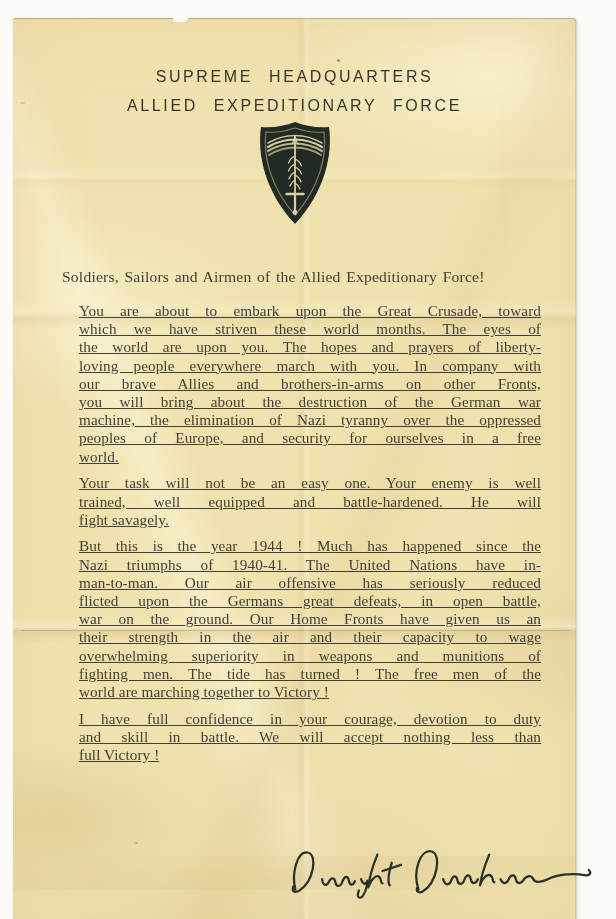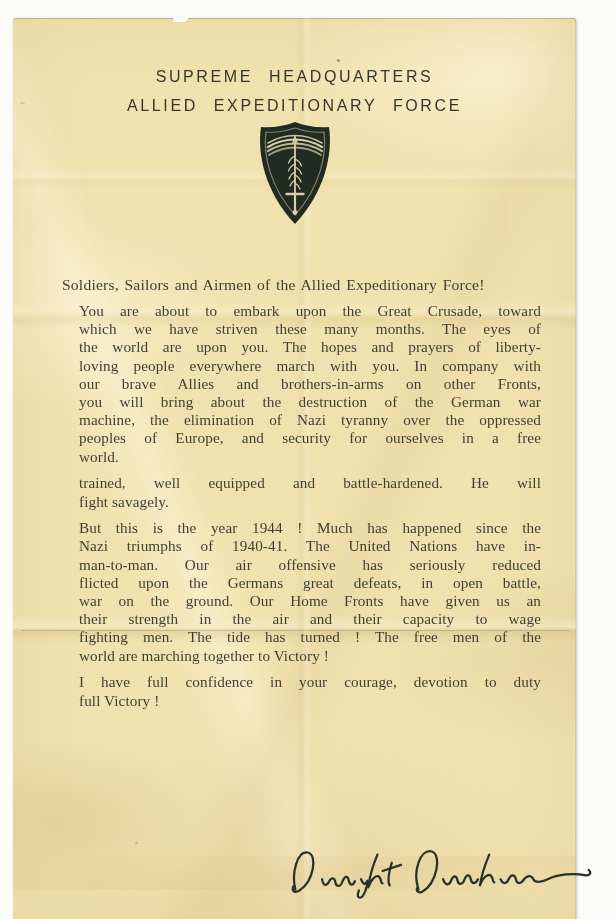--- a/index.html
+++ b/index.html
@@ -57,26 +57,26 @@
   #speck-3 { left:122px; top:824px; width:3px; height:2px; opacity:.5; }
 
   .header { position:absolute; top:44px; left:0; right:0; text-align:center;
     font-family:"Liberation Sans", sans-serif; font-weight:500;
     font-size:16px; letter-spacing:2.6px; word-spacing:9px;
     color:var(--header_ink); line-height:29px; }
 
   .shield-wrap { position:absolute; top:102px; left:50%; transform:translateX(-50%);
     width:80px; height:106px; }
 
-  .salutation { position:absolute; top:258px; left:49px;
+  .salutation { position:absolute; top:250px; left:49px;
     font-size:15.6px; color:var(--ink); letter-spacing:.2px; word-spacing:1.5px;text-align:center; }
 
   .body-text { position:absolute; top:284px; left:66px; width:462px;
     font-size:15.2px; line-height:18.2px; color:var(--ink); letter-spacing:.1px; }
-  .para { margin:0 0 8.5px 0; }
+  .para { margin:0 0 8.5px 0;text-decoration:underline; }
   .line { white-space:normal; }
   .line.j { text-align:justify; text-align-last:justify; }
 
   .signature-wrap { position:absolute; top:816px; left:268px; width:318px; height:76px; }
   .signature-wrap svg { width:100%; height:100%; }
 </style>
 </head>
 <body>
 
 <div class="paper">
@@ -125,45 +125,48 @@
         <circle cx="40" cy="92.5" r="2.4" fill="var(--shield_detail)" stroke="none"></circle>
       </g>
     </svg>
   </div>
 
   <div class="salutation">Soldiers, Sailors and Airmen of the Allied Expeditionary Force!</div>
 
   <div class="body-text">
       <div class="para">
         <div class="line j">You are about to embark upon the Great Crusade, toward</div>
-        <div class="line j">which we have striven these many months.  The eyes of</div>
+        <div class="line j">which we have striven these world months.  The eyes of</div>
         <div class="line j">the world are upon you. The hopes and prayers of liberty-</div>
         <div class="line j">loving people everywhere march with you. In company with</div>
         <div class="line j">our brave Allies and brothers-in-arms on other Fronts,</div>
         <div class="line j">you will bring about the destruction of the German war</div>
         <div class="line j">machine, the elimination of Nazi tyranny over the oppressed</div>
         <div class="line j">peoples of Europe, and security for ourselves in a free</div>
         <div class="line">world.</div>
       </div>
       <div class="para">
+        <div class="line j">Your task will not be an easy one.  Your enemy is well</div>
         <div class="line j">trained, well equipped and battle-hardened.  He will</div>
         <div class="line">fight savagely.</div>
       </div>
       <div class="para">
         <div class="line j">But this is the year 1944 ! Much has happened since the</div>
         <div class="line j">Nazi triumphs of 1940-41. The United Nations have in-</div>
         <div class="line j">man-to-man.  Our air offensive has seriously reduced</div>
         <div class="line j">flicted upon the Germans great defeats, in open battle,</div>
         <div class="line j">war on the ground.  Our Home Fronts have given us an</div>
         <div class="line j">their strength in the air and their capacity to wage</div>
+        <div class="line j">overwhelming superiority in weapons and munitions of</div>
         <div class="line j">fighting men.  The tide has turned ! The free men of the</div>
         <div class="line">world are marching together to Victory !</div>
       </div>
       <div class="para">
         <div class="line j">I have full confidence in your courage, devotion to duty</div>
+        <div class="line j">and skill in battle.  We will accept nothing less than</div>
         <div class="line">full Victory !</div>
       </div>
     </div>
 
   <div class="signature-wrap" role="img" aria-label="Dwight D. Eisenhower">
     <svg viewBox="0 0 310 70" xmlns="http://www.w3.org/2000/svg">
       <g stroke="#273229" stroke-width="2.2" fill="none" stroke-linecap="round" stroke-linejoin="round">
 
         <path d="M14 52 C10 36 16 14 26 16 C36 18 32 44 18 53 C14 56 10 54 12 49"></path>
 

